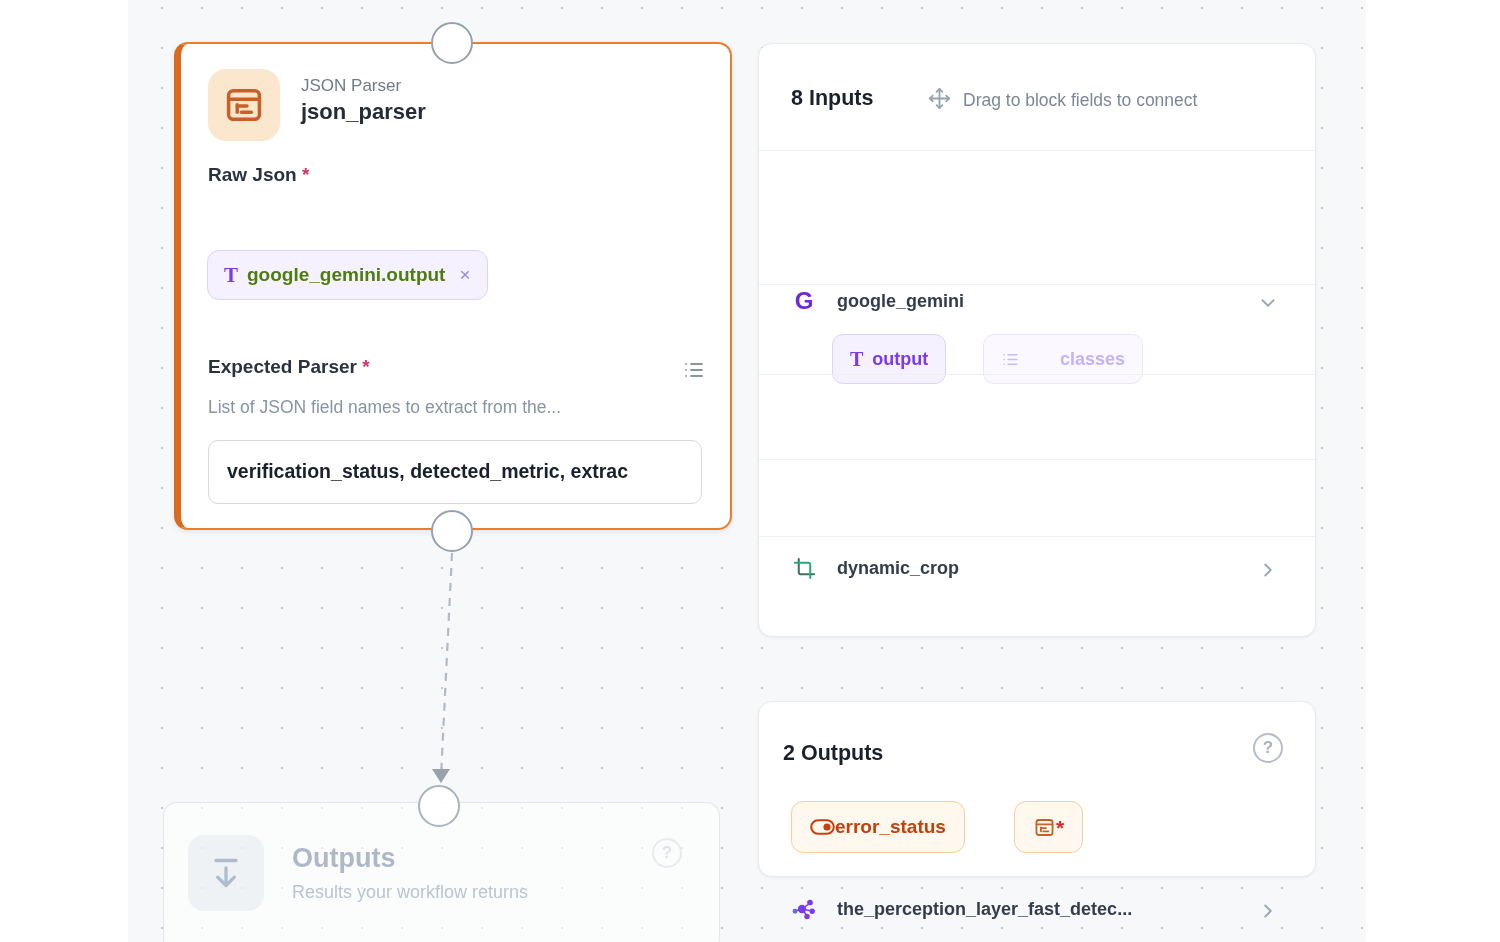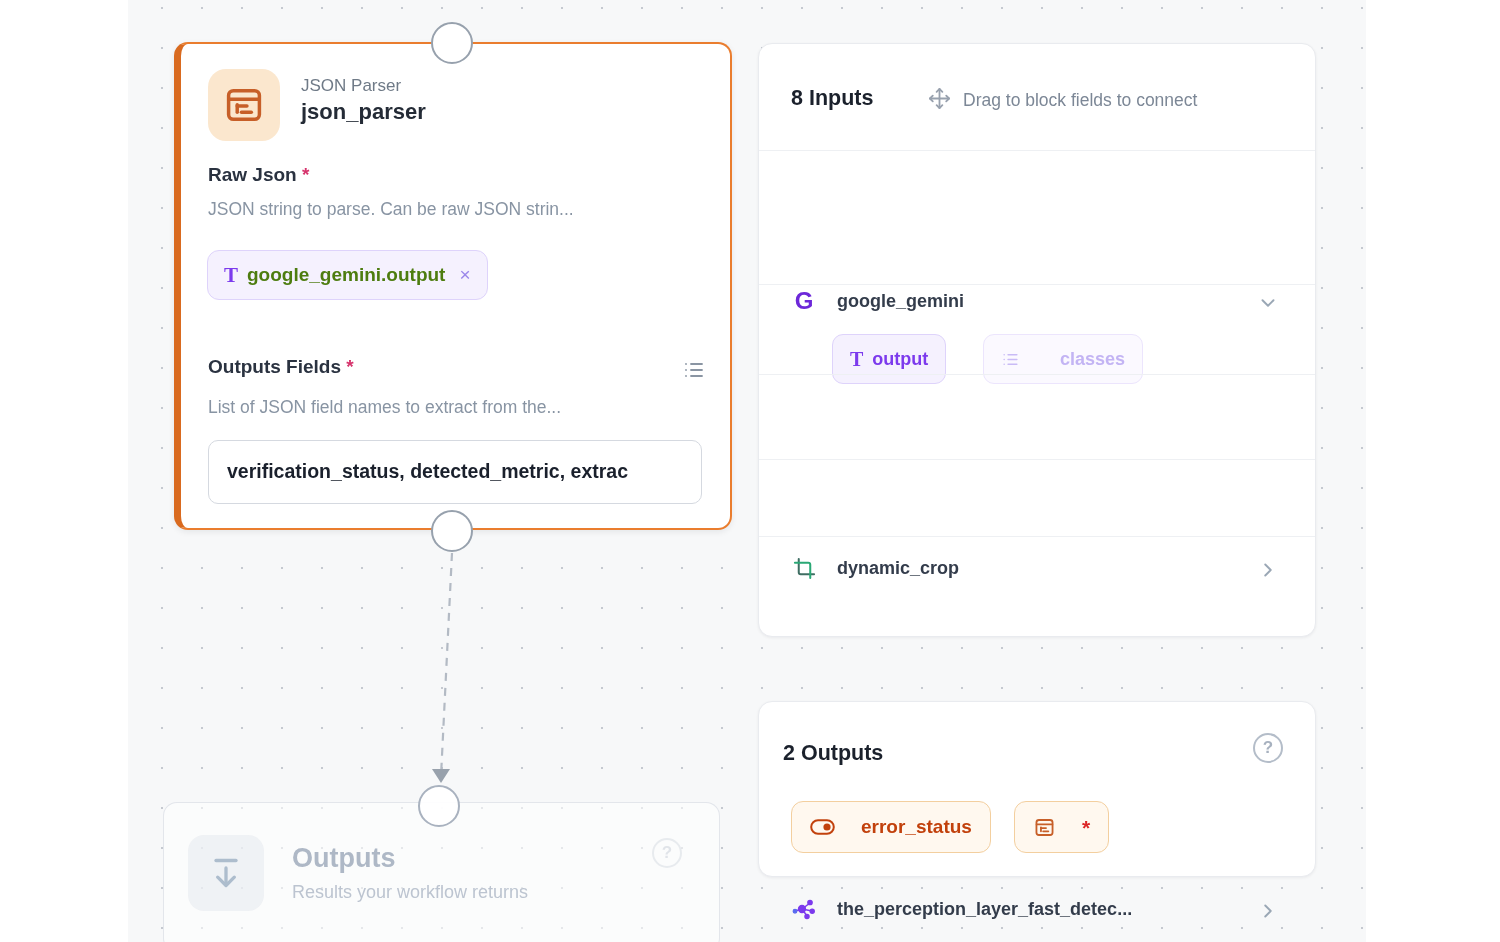--- a/index.html
+++ b/index.html
@@ -73,21 +73,21 @@
     position:absolute; height:50px; display:inline-flex; align-items:center; gap:9px;
     padding:0 17px; border-radius:11px; cursor:pointer;
   }
   .pchip.active { background:#f5f1fe; border:1.5px solid #ded3fb; }
   .pchip.active .pchip-label { color:#7c3aed; }
   .pchip.muted { background:#fbf9ff; border:1.5px solid #ece5fd;gap:40px; }
   .pchip.muted .pchip-label { color:#c3b4f4; }
   .pchip-label { font-size:18px; font-weight:600; }
 
   .ochip {
-    position:absolute; height:52px; display:inline-flex; align-items:center; gap:26px;
+    position:absolute; height:52px; display:inline-flex; align-items:center; gap:0;
     padding:16px 18px; background:#fff8ef; border:1.5px solid #f3cf9f; border-radius:12px;
     color:#c2410c; font-size:19px; font-weight:600; cursor:pointer;
   }
   .ochip .star { color:#dc2626; font-size:21px; font-weight:bold; line-height:1; }
 
   .help-badge {
     position:absolute; width:30px; height:30px; border-radius:50%;
     border:2px solid #b4bdc9; color:#a7b1bf; font-size:17px; font-weight:bold;
     display:flex; align-items:center; justify-content:center; cursor:pointer;
   }
@@ -134,30 +134,29 @@
       <line x1="10.6" y1="16" x2="16" y2="16"></line>
     </svg>
   </div>
   <div class="node-type">JSON Parser</div>
   <div class="node-title">json_parser</div>
 
   <div class="field-label" style="left:208px; top:164px;">
     <span>Raw Json</span>
     <span class="req">*</span>
   </div>
-  <div class="field-desc" style="left:208px; top:199px;">JSON string to parse. Can be raw JSON strin...</div>
 
   <div class="tag">
     <span class="tserif">T</span>
     <span class="tag-text">google_gemini.output</span>
     <span class="tag-x">×</span>
   </div>
 
   <div class="field-label" style="left:208px; top:356px;">
-    <span>Outputs Fields</span>
+    <span>Expected Parser</span>
     <span class="req">*</span>
   </div>
   <div style="position:absolute; left:682px; top:358px; z-index:4;">
     <svg width="24" height="24" viewBox="0 0 24 24" fill="none" stroke="#8a95a3" stroke-width="1.8" stroke-linecap="round">
       <line x1="9" y1="6" x2="20" y2="6"></line>
         <line x1="9" y1="12" x2="20" y2="12"></line>
         <line x1="9" y1="18" x2="20" y2="18"></line>
       <line x1="4" y1="6" x2="4.01" y2="6"></line>
         <line x1="4" y1="12" x2="4.01" y2="12"></line>
         <line x1="4" y1="18" x2="4.01" y2="18"></line>

